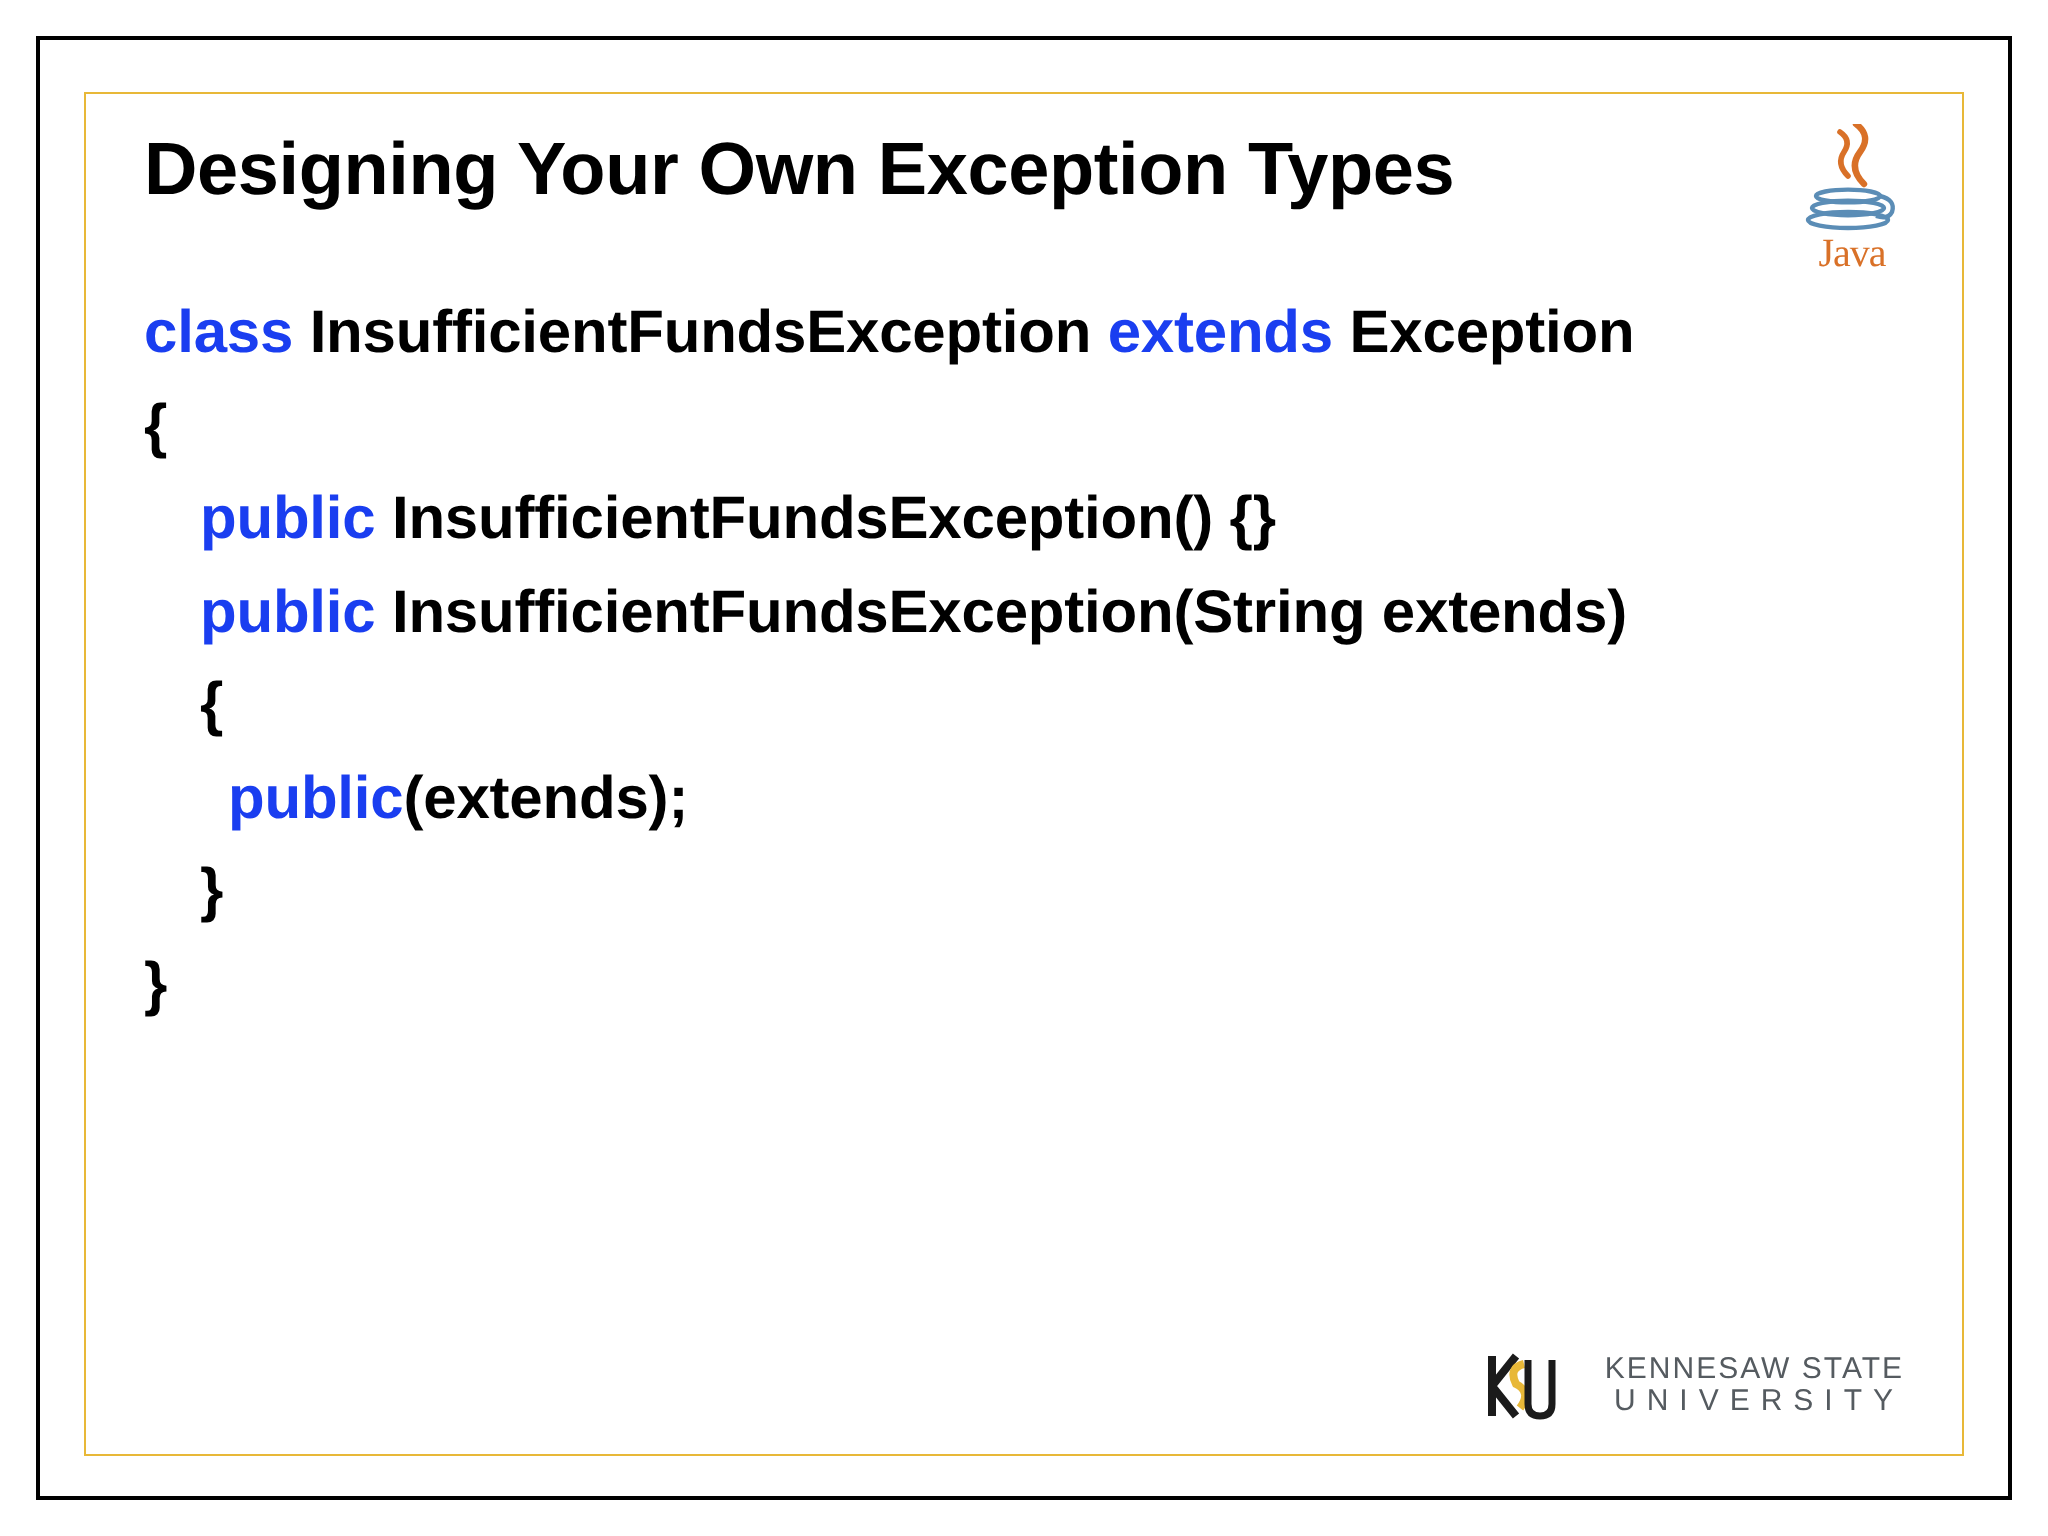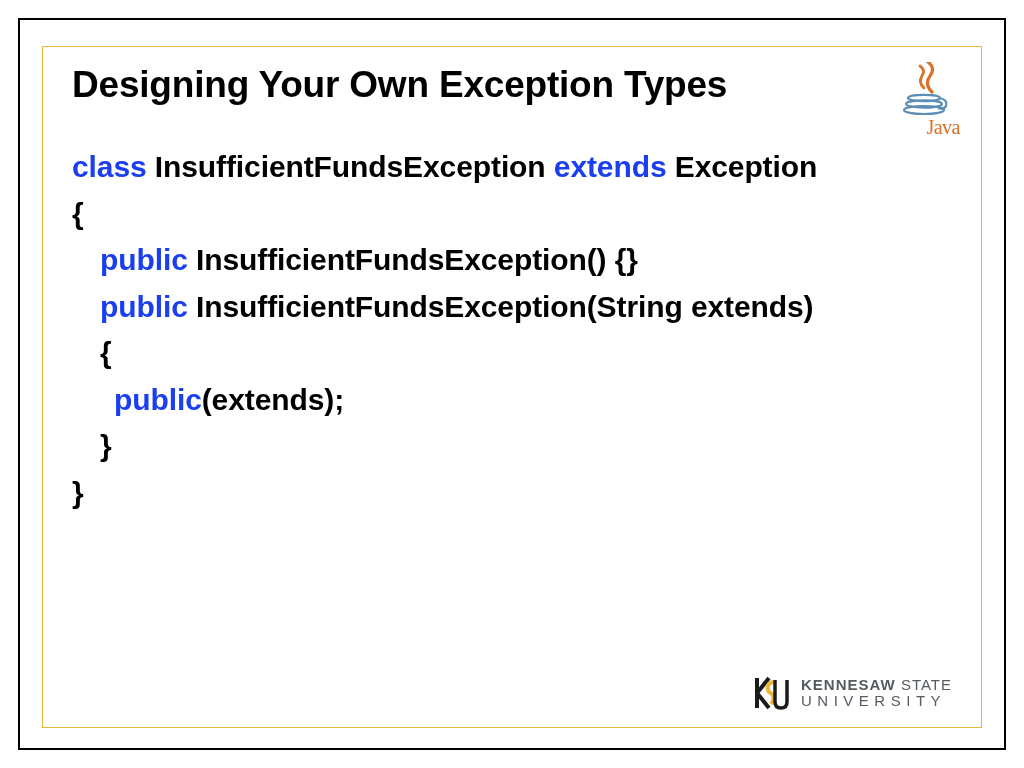--- a/index.html
+++ b/index.html
@@ -39,21 +39,21 @@
     font-weight: 700;
     color: #000;
     margin-bottom: 38px;
     letter-spacing: -0.2px;
   }
   .java-logo {
     position: absolute;
     top: 62px;
     right: 64px;
     width: 68px;
-    text-align: right;
+    text-align: center;
   }
   .java-logo svg { display: block; margin: 0 auto; }
   .java-text {
     font-family: Georgia, serif;
     font-size: 20px;
     color: #d97128;
     letter-spacing: -0.5px;
     margin-top: -2px;
   }
   .code {
@@ -76,24 +76,25 @@
   }
   .ksu-text {
     line-height: 1.05;
     color: #555b60;
     font-weight: 400;
   }
   .ksu-text .l1 {
     font-size: 15px;
     letter-spacing: 1px;
   }
-  .ksu-text .l1 b { font-weight: 700; }
+  .ksu-text .l1 b { font-weight: 400; margin-left: 12px; }
   .ksu-text .l2 {
     font-size: 15px;
     letter-spacing: 5.5px;
+    text-align: right;
   }
 </style>
 </head>
 <body>
 
 <div class="outer-border"></div>
 <div class="inner-border"></div>
 
 <div class="java-logo">
   <svg width="48" height="56" viewBox="0 0 48 56">

